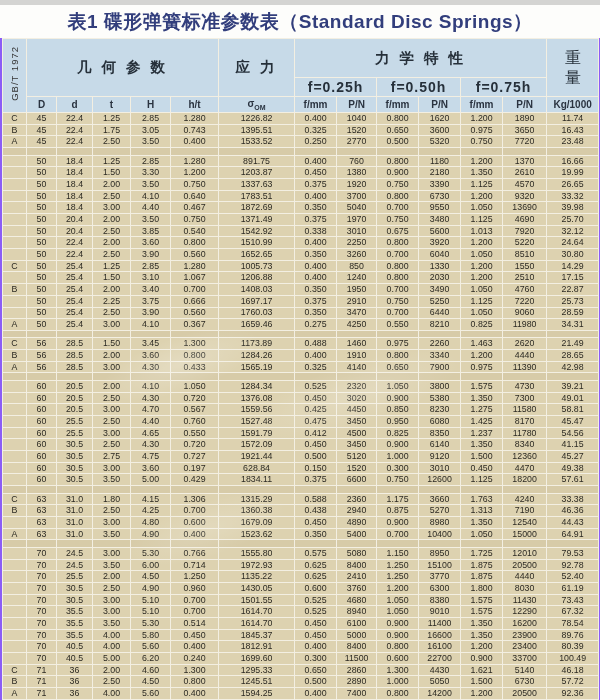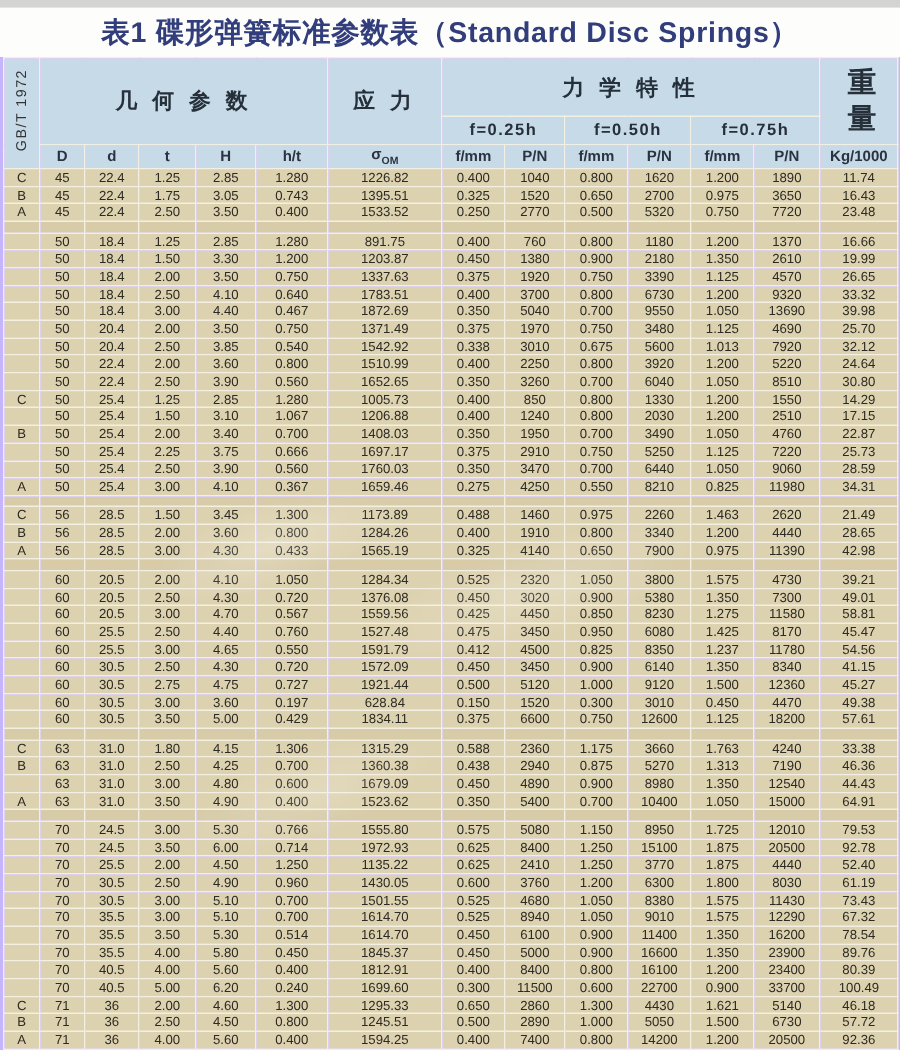--- a/index.html
+++ b/index.html
@@ -1,19 +1,19 @@
 <!DOCTYPE html>
 <html><head>
 <meta charset="utf-8">
 <style>
   html,body{margin:0;padding:0;}
   .page{
     position:relative;
     width:600px;height:700px;
-    background:#c4b5fd;
+    background:#8b5cf6;
     font-family:"Liberation Sans","DejaVu Sans",sans-serif;
     overflow:hidden;
   }
   .top-strip{height:5px;background:#d4d4d2;}
   .title-bar{
     height:33px;display:flex;align-items:center;justify-content:center;
     background:#fdfdfb;
   }
   .title{
     color:#323e7c;font-weight:bold;font-size:19px;letter-spacing:0.5px;
@@ -27,30 +27,30 @@
     border:1px solid #f3efe2;
     text-align:center;vertical-align:middle;
     padding:0;overflow:hidden;white-space:nowrap;
   }
   thead th{background:#c7dae8;color:#26303a;}
   .h-row1 th{height:38px;}
   .h-row2 th{height:18px;}
   .h-row3 th{height:15px;font-size:10px;font-weight:bold;color:#2a3340;}
   .h-row3 th sub{font-size:7px;}
   .h-group{font-size:14.5px;font-weight:bold;letter-spacing:3px;}
-  .h-sub{font-size:11px;font-weight:bold;letter-spacing:1px;}
+  .h-sub{font-size:14px;font-weight:bold;letter-spacing:1px;}
   .gbt-cell{background:#c7dae8;}
   .gbt{
     writing-mode:vertical-rl;transform:rotate(180deg);
     font-size:9.5px;font-weight:normal;letter-spacing:1px;color:#333;
     display:inline-block;
   }
   .weight-stack{
     display:inline-block;width:15px;
-    font-size:19px;font-weight:bold;line-height:1.25;
+    font-size:16px;font-weight:normal;line-height:1.25;
     word-break:break-all;white-space:normal;
   }
   tbody td{
     background:#ddd2b0;
     height:10.7px;line-height:1;
     font-size:8.8px;color:#2c2a23;
   }
   tbody tr.sep td{height:6.5px;background:#d7cba8;}
   .watermark{
     position:absolute;left:40px;top:230px;width:520px;height:330px;
@@ -142,21 +142,21 @@
           <td>B</td>
           <td>45</td>
           <td>22.4</td>
           <td>1.75</td>
           <td>3.05</td>
           <td>0.743</td>
           <td>1395.51</td>
           <td>0.325</td>
           <td>1520</td>
           <td>0.650</td>
-          <td>2700</td>
+          <td>3600</td>
           <td>0.975</td>
           <td>3650</td>
           <td>16.43</td>
         </tr>
         <tr>
           <td>A</td>
           <td>45</td>
           <td>22.4</td>
           <td>2.50</td>
           <td>3.50</td>

